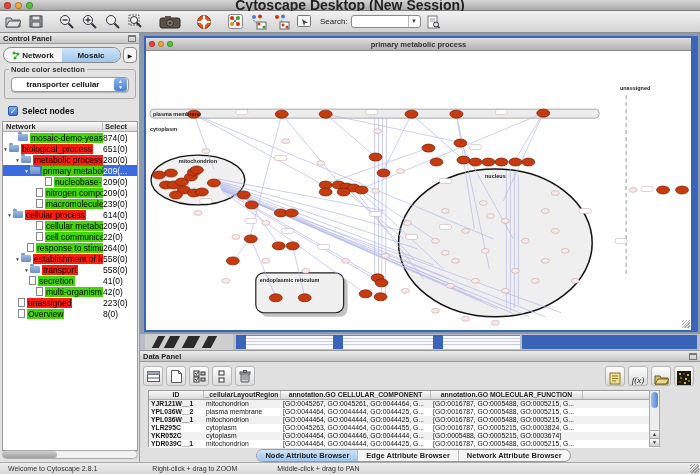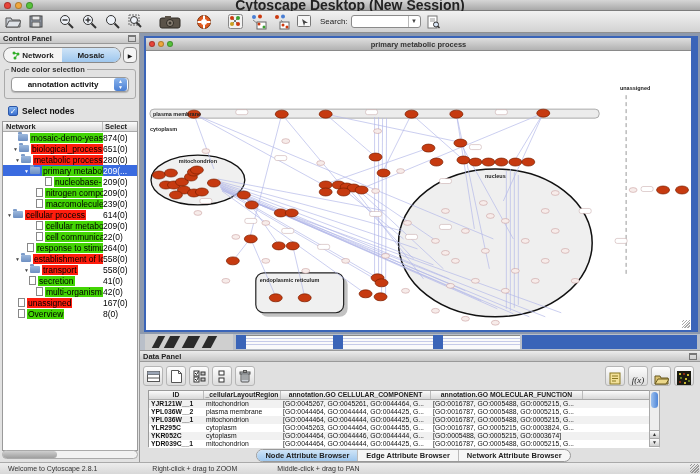--- a/index.html
+++ b/index.html
@@ -290,21 +290,21 @@
           <div class="tab sel">
             <span>Mosaic</span>
           </div>
         </div>
         <div class="tab-more">▶</div>
       </div>
 
       <div class="groupbox">
         <span class="legend">Node color selection</span>
         <div class="combo">
-          <span class="val">annotation activity</span>
+          <span class="val">transporter cellular</span>
           <span class="stepper">▲<br>▼</span>
         </div>
       </div>
 
       <div class="chk-row">
         <span class="chk">✓</span>
         <span class="lbl">Select nodes</span>
       </div>
 
       <div class="tree-wrap">
@@ -312,21 +312,21 @@
           <div class="c1">Network</div>
           <div class="c2">Select</div>
         </div>
         <div id="tree-rows">
             <div class="tree-row" style="padding-left: 9px;">
               <span class="arrow"></span>
               <span class="ficon"></span>
               <span class="lbl green">mosaic-demo-yeast</span>
               <span class="cnt">874(0)</span>
             </div>
-            <div class="tree-row" style="padding-left: 10px;">
+            <div class="tree-row" style="padding-left: 0;">
               <span class="arrow">▼</span>
               <span class="ficon"></span>
               <span class="lbl red">biological_process</span>
               <span class="cnt">651(0)</span>
             </div>
             <div class="tree-row" style="padding-left: 12px;">
               <span class="arrow">▼</span>
               <span class="ficon"></span>
               <span class="lbl red">metabolic process</span>
               <span class="cnt">280(0)</span>
@@ -400,21 +400,21 @@
             <div class="tree-row" style="padding-left: 27px;">
               <span class="arrow"></span>
               <span class="picon"></span>
               <span class="lbl green">multi-organism pro</span>
               <span class="cnt">42(0)</span>
             </div>
             <div class="tree-row" style="padding-left: 9px;">
               <span class="arrow"></span>
               <span class="picon"></span>
               <span class="lbl red">unassigned</span>
-              <span class="cnt">167(0)</span>
+              <span class="cnt">223(0)</span>
             </div>
             <div class="tree-row" style="padding-left: 9px;">
               <span class="arrow"></span>
               <span class="picon"></span>
               <span class="lbl green">Overview</span>
               <span class="cnt">8(0)</span>
             </div>
           </div>
       </div>
       <div class="hscroll">

